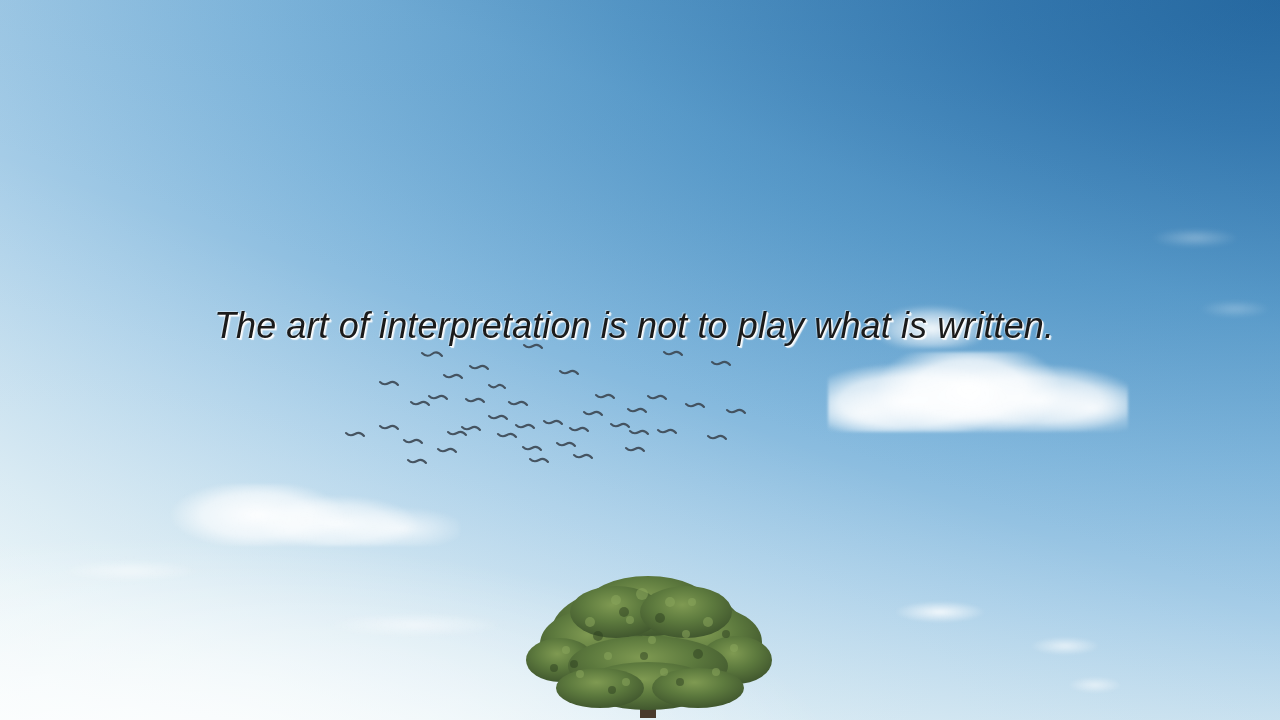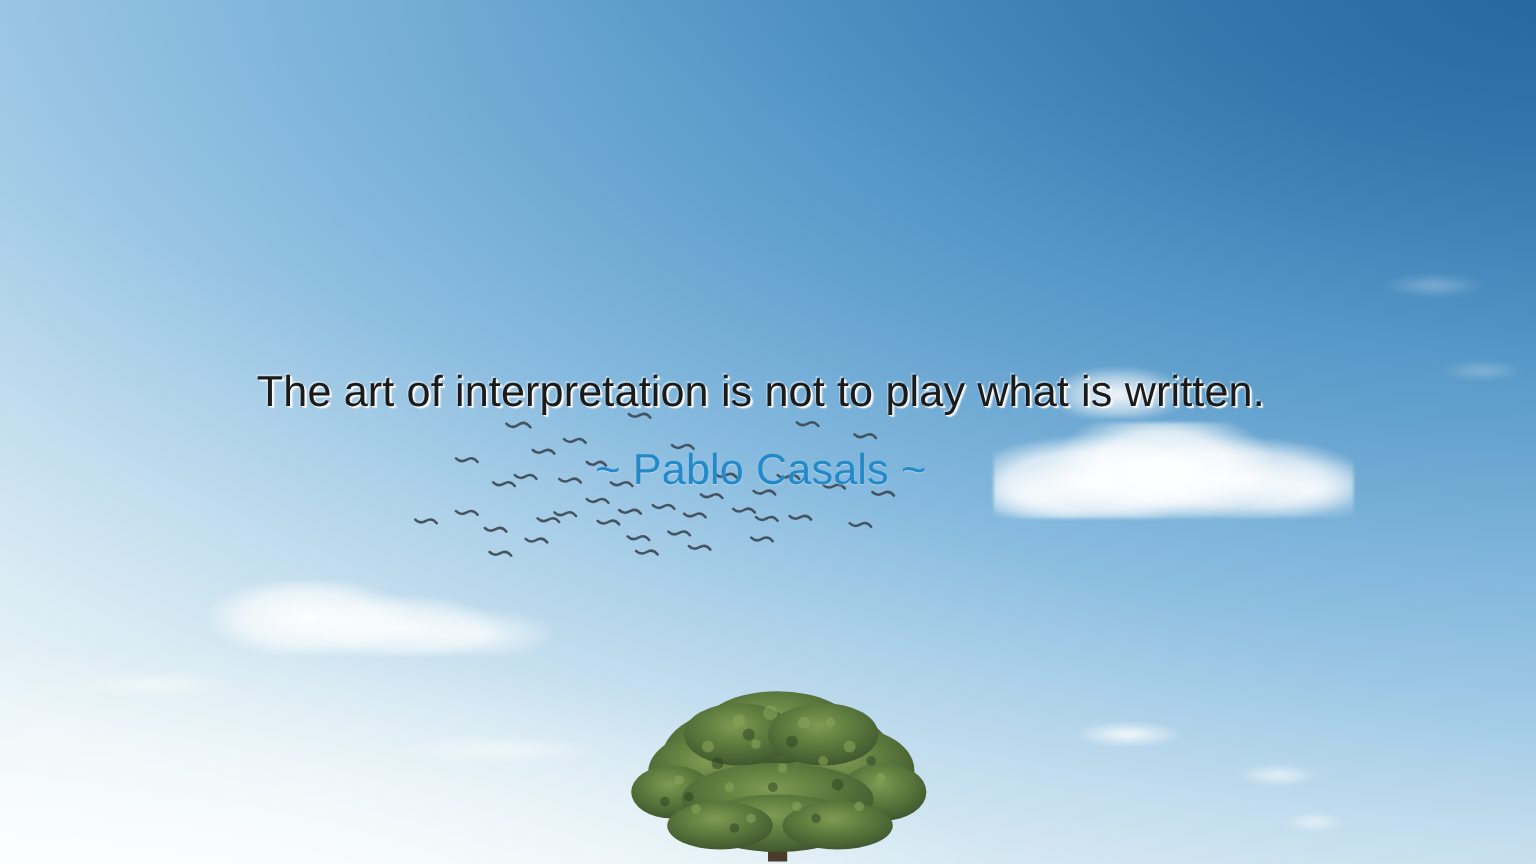--- a/index.html
+++ b/index.html
@@ -87,20 +87,21 @@
   
   .birds{ position:absolute; left:0; top:0; width:1280px; height:720px; pointer-events:none; }
 
   
   .tree{ position:absolute; left:520px; top:568px; width:260px; height:152px; pointer-events:none; }
 
   
   .quote-block{
     position:absolute; left:0; right:12px; top:302px;
     text-align:center;
+    font-style:italic;
   }
   .quote-line{
     display:block;
     font-size:36px;
     line-height:48px;
     font-weight:400;
     color:#1b1b1b;
     letter-spacing:.1px;
     text-shadow:
        1px 1px 0 rgba(255,255,255,.95),
@@ -240,16 +241,15 @@
         <circle cx="206" cy="66" r="4"></circle>
       <circle cx="124" cy="88" r="4"></circle>
         <circle cx="160" cy="114" r="4"></circle>
       <circle cx="92" cy="122" r="4"></circle>
         <circle cx="34" cy="100" r="4"></circle>
     </g>
   </svg>
 
   <div class="quote-block">
     <span class="quote-line">The art of interpretation is not to play what is written.</span>
-    <span class="attrib-line">~ Pablo Casals ~</span>
   </div>
 
 </div>
 
 </body></html>

